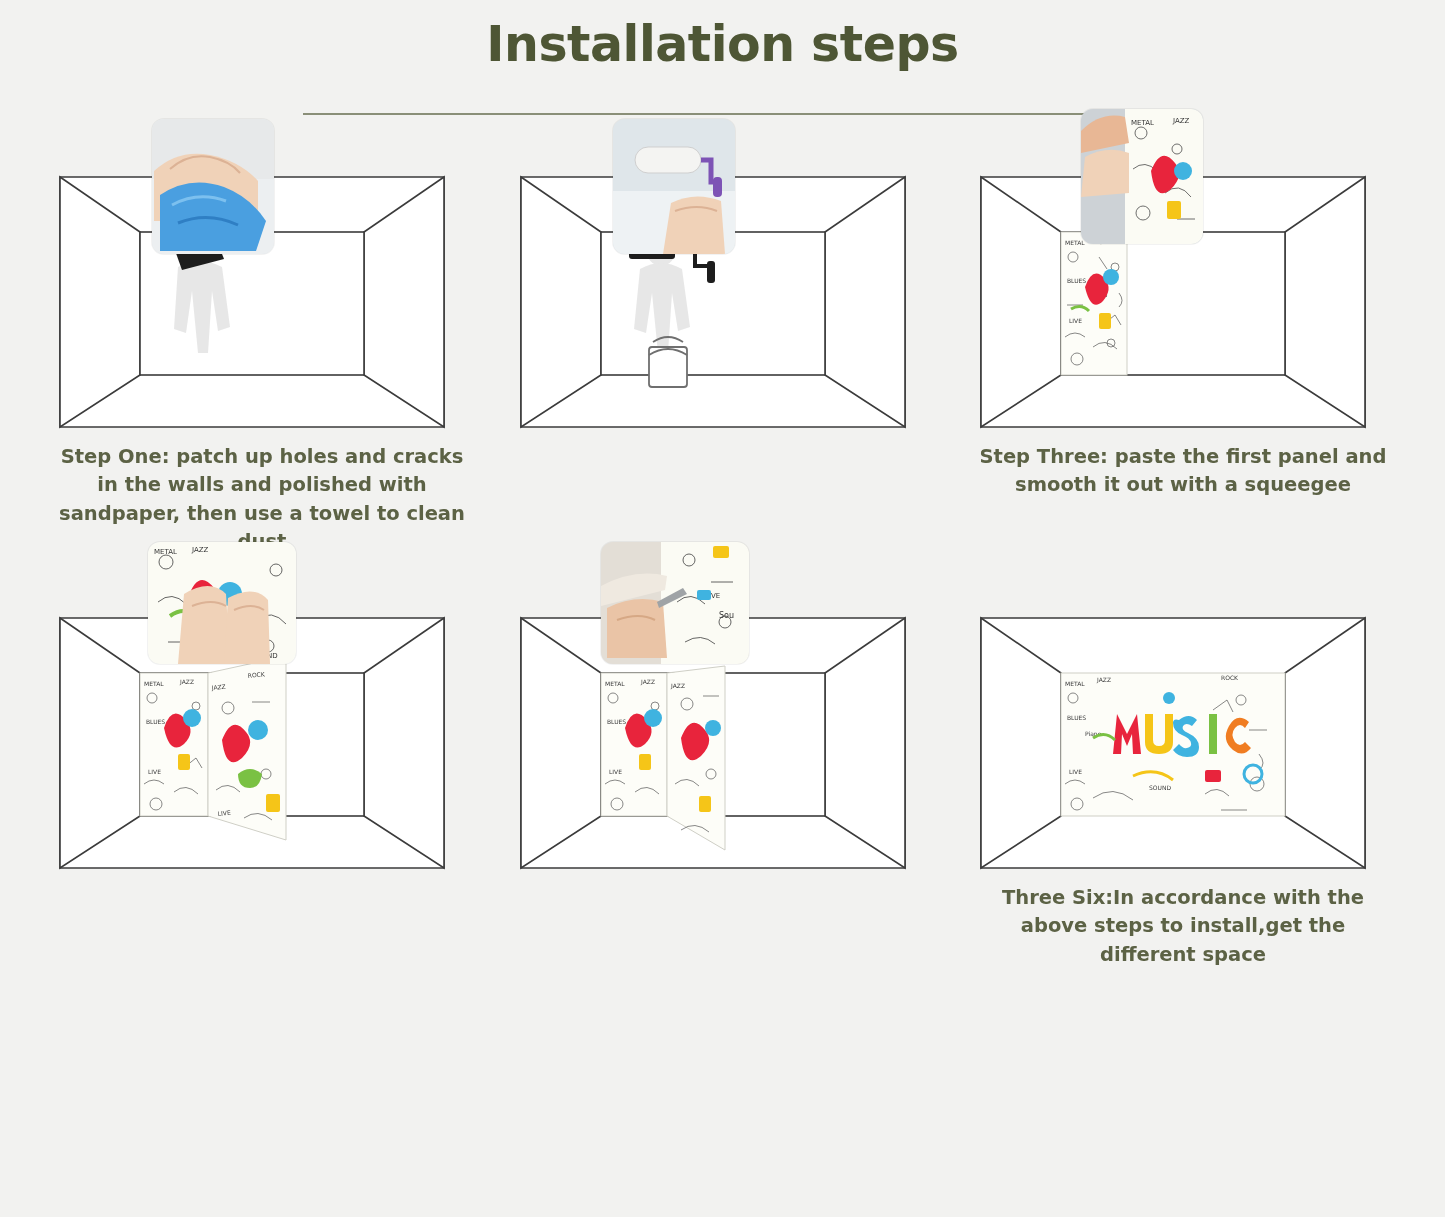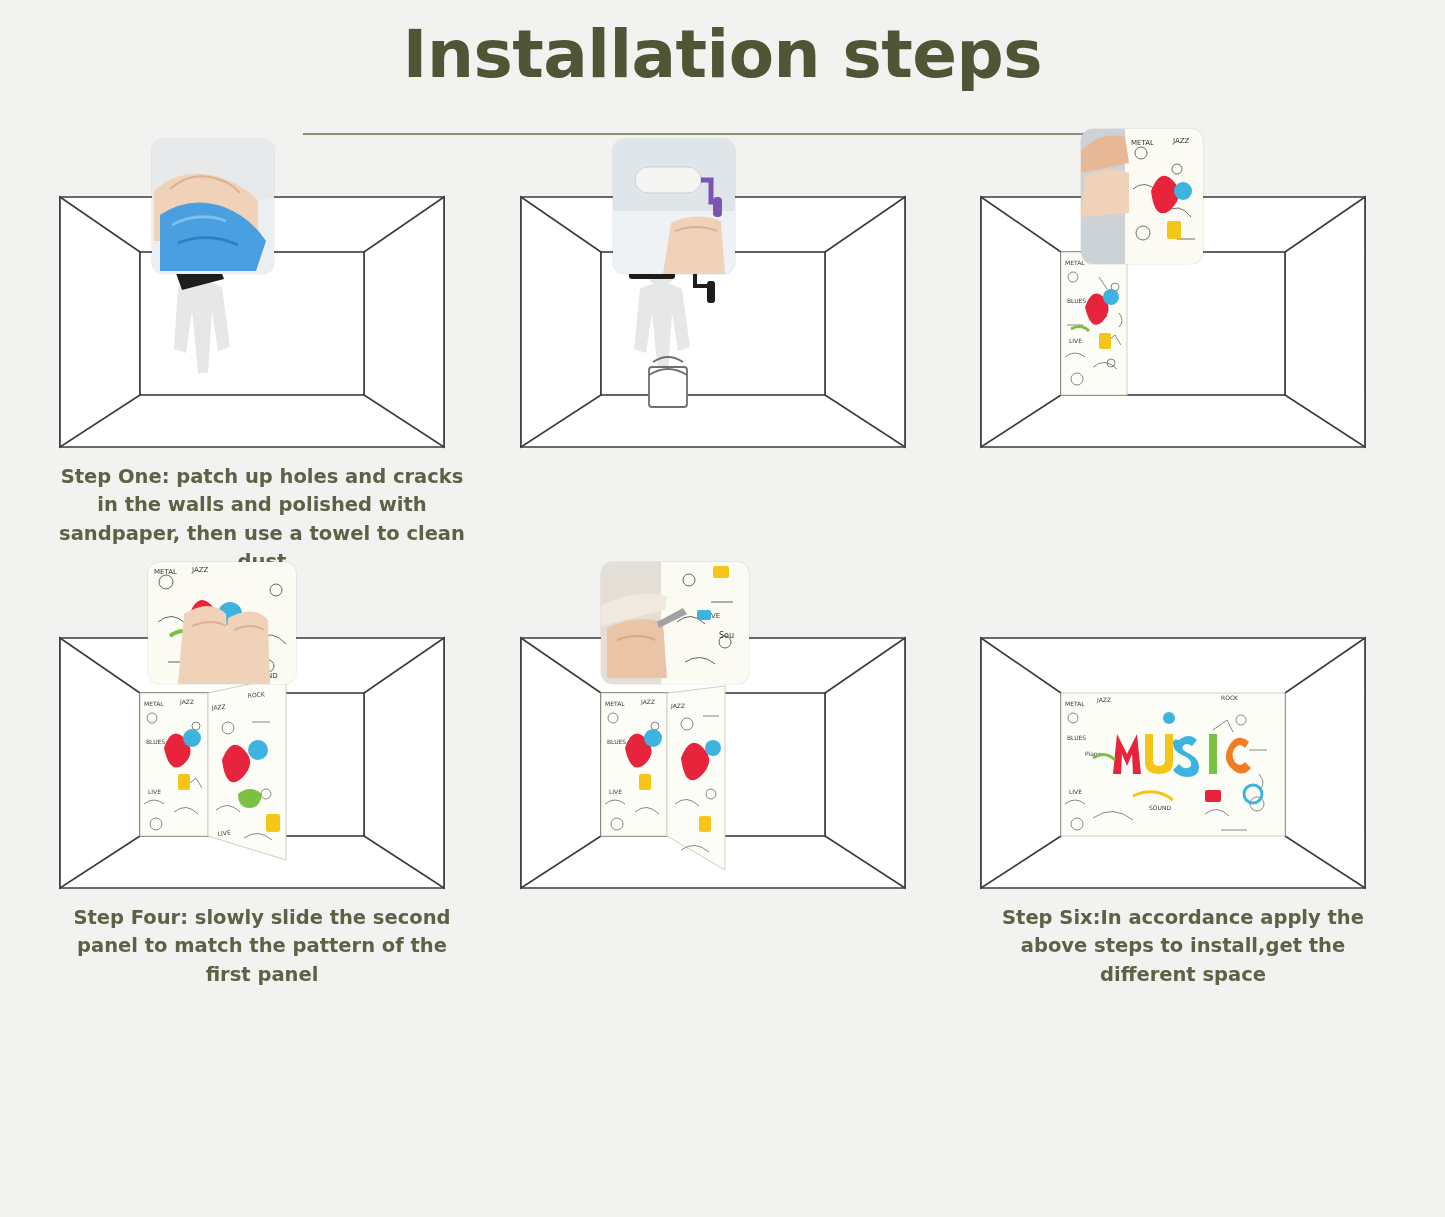--- a/index.html
+++ b/index.html
@@ -8,21 +8,21 @@
     background:#f2f2f0;
     font-family:"DejaVu Sans", sans-serif;
     color:#5b6245;
     overflow:hidden;
     position:relative;
   }
   .page{position:relative;width:1445px;height:1217px;}
 
   .title{
     text-align:center;
-    font-size:66px;
+    font-size:49px;
     font-weight:bold;
     color:#4e5635;
     letter-spacing:-0.5px;
     padding-top:16px;
     font-family:"DejaVu Sans", sans-serif;
   }
   .divider{
     width:840px;height:2px;background:#8a8f78;
     margin:40px auto 0 auto;
   }
@@ -199,20 +199,21 @@
               <text x="50" y="16" font-family="DejaVu Sans" font-size="7" fill="#333">METAL</text>
               <text x="92" y="14" font-family="DejaVu Sans" font-size="7" fill="#333">JAZZ</text>
               <path d="M70 62 q10 -26 24 -8 q10 12 -4 26 q-16 14 -20 -18" fill="#e8243c"></path>
               <circle cx="102" cy="62" r="9" fill="#3fb3e0"></circle>
               <rect x="86" y="92" width="14" height="18" rx="2" fill="#f5c518"></rect>
               <path d="M0 22 q20 -20 44 -14 l4 26 -48 10 z" fill="#e8b795"></path>
               <path d="M4 48 q22 -12 44 -4 l0 40 -48 4 z" fill="#f0d2b8"></path>
             </svg>
           </div>
         </div>
+        <div class="caption">Step Three: paste the first panel and smooth it out with a squeegee</div>
       </div>
     </div>
 
     <div class="row two">
 
       <div class="cell">
         <div class="room-wrap">
           <svg width="400" height="300" viewBox="0 0 400 300">
             <polygon points="8,40 392,40 392,290 8,290" fill="#ffffff" stroke="#3b3b3b" stroke-width="1.6"></polygon>
             <polygon points="8,40 88,95 88,238 8,290" fill="#ffffff" stroke="#3b3b3b" stroke-width="1.6"></polygon>
@@ -279,21 +280,20 @@
               <circle cx="82" cy="52" r="12" fill="#3fb3e0"></circle>
               <rect x="96" y="76" width="16" height="20" rx="2" fill="#f5c518"></rect>
               <path d="M22 74 q14 -10 26 0" stroke="#7ac143" stroke-width="4" fill="none"></path>
               <path d="M36 52 q26 -16 42 0 l4 70 -52 0 z" fill="#f0d2b8"></path>
               <path d="M80 56 q26 -14 40 2 l2 64 -46 0 z" fill="#f0d2b8"></path>
               <path d="M44 64 q20 -8 34 0" fill="none" stroke="#dcb295" stroke-width="2"></path>
               <path d="M86 68 q18 -8 30 0" fill="none" stroke="#dcb295" stroke-width="2"></path>
             </svg>
           </div>
         </div>
-        <div class="caption">Step Four: slowly slide the second panel to match the pattern of the first panel</div>
       </div>
 
       <div class="cell">
         <div class="room-wrap">
           <svg width="400" height="300" viewBox="0 0 400 300">
             <polygon points="8,40 392,40 392,290 8,290" fill="#ffffff" stroke="#3b3b3b" stroke-width="1.6"></polygon>
             <polygon points="8,40 88,95 88,238 8,290" fill="#ffffff" stroke="#3b3b3b" stroke-width="1.6"></polygon>
             <polygon points="392,40 312,95 312,238 392,290" fill="#ffffff" stroke="#3b3b3b" stroke-width="1.6"></polygon>
             <rect x="88" y="95" width="224" height="143" fill="#ffffff" stroke="#3b3b3b" stroke-width="1.6"></rect>
             <g>
@@ -395,17 +395,17 @@
               <path d="M276 144 q-12 -10 -20 4 q-8 14 4 24 q10 8 18 -2 l-6 -6 q-5 6 -10 0 q-5 -8 0 -14 q5 -6 10 0 z" fill="#f07d22"></path>
 
               <circle cx="196" cy="120" r="6" fill="#3fb3e0"></circle>
               <path d="M120 160 q12 -8 22 2" stroke="#7ac143" stroke-width="3" fill="none"></path>
               <rect x="232" y="192" width="16" height="12" rx="2" fill="#e8243c"></rect>
               <circle cx="280" cy="196" r="9" fill="none" stroke="#3fb3e0" stroke-width="3"></circle>
               <path d="M160 198 q22 -10 40 4" stroke="#f5c518" stroke-width="3" fill="none"></path>
             </g>
           </svg>
         </div>
-        <div class="caption">Step Six:In accordance apply the above steps to install,get the different space</div>
+        <div class="caption">Three Six:In accordance with the above steps to install,get the different space</div>
       </div>
     </div>
   </div>
 </div>
 
 </body></html>

